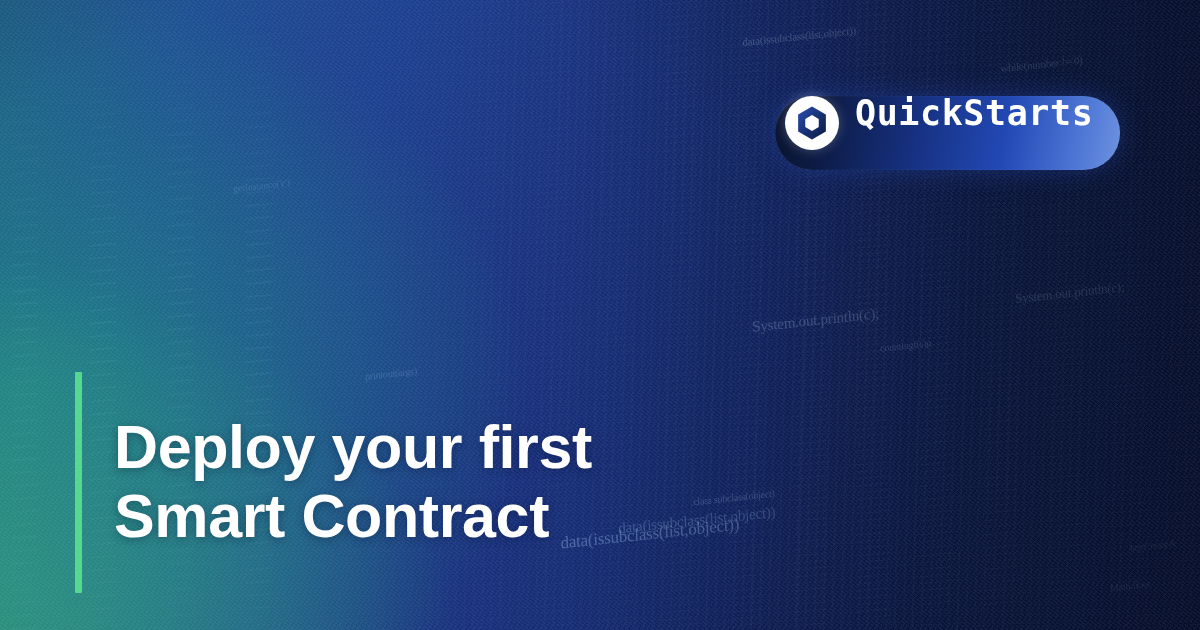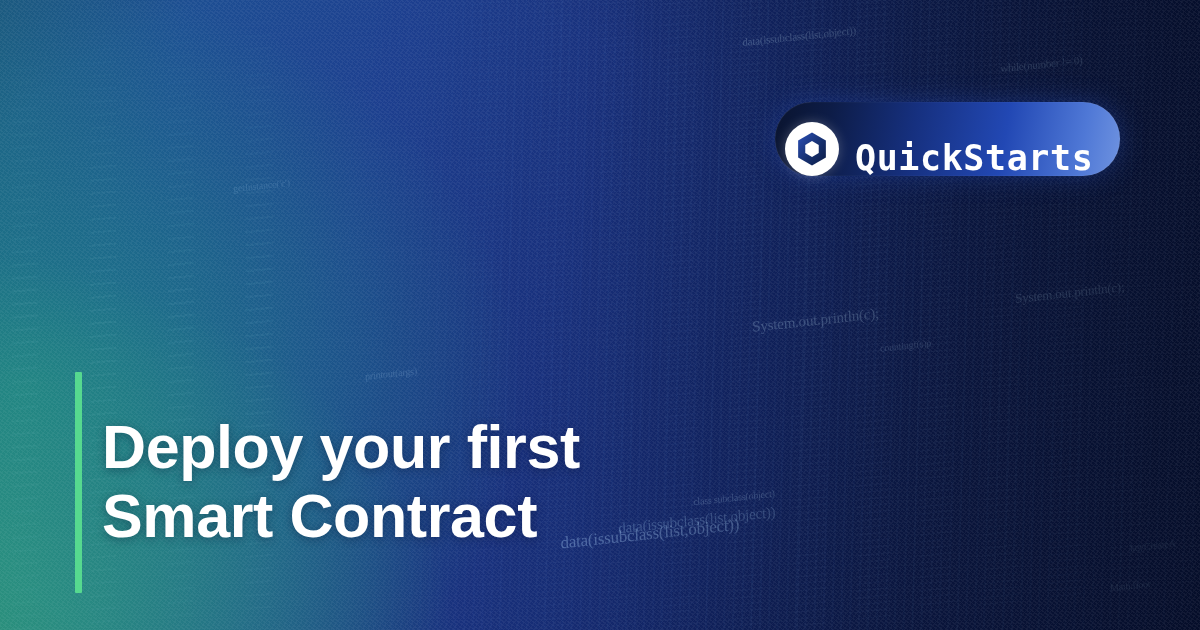--- a/index.html
+++ b/index.html
@@ -153,26 +153,26 @@
     opacity: .055;
     background-image:
       repeating-linear-gradient(37deg, rgba(255,255,255,.9) 0 1px, rgba(0,0,0,0) 1px 3px),
       repeating-linear-gradient(128deg, rgba(255,255,255,.7) 0 1px, rgba(0,0,0,0) 1px 4px);
   }
 
   
   .badge {
     position: absolute;
     left: 775px;
-    top: 102px;
+    top: 96px;
     width: 345px;
     height: 74px;
     border-radius: 37px;
     display: flex;
-    align-items: flex-end;
+    align-items: flex-start;
     padding: 0 22px 0 10px;
     box-sizing: border-box;
     background: linear-gradient(100deg,
         #0a142f 0%,
         #0d1c47 16%,
         #16307f 40%,
         #2248b4 66%,
         #4f78d6 88%,
         #6f93e0 100%);
     box-shadow: 0 0 26px rgba(35,70,170,.45), inset 0 0 1px rgba(255,255,255,.25);
@@ -208,21 +208,21 @@
     align-items: stretch;
   }
   .accent-bar {
     width: 7px;
     border-radius: 1px;
     background: #56d98f;
     flex: 0 0 auto;
     min-height: 158px;
   }
   .headline {
-    margin-left: 20px;
+    margin-left: 32px;
     color: #ffffff;
     font-size: 61px;
     font-weight: 700;
     line-height: 1.14;
     letter-spacing: -0.4px;
     white-space: pre-line;
     text-shadow: 0 2px 10px rgba(4,14,42,.35);
   }
 </style>
 </head>

